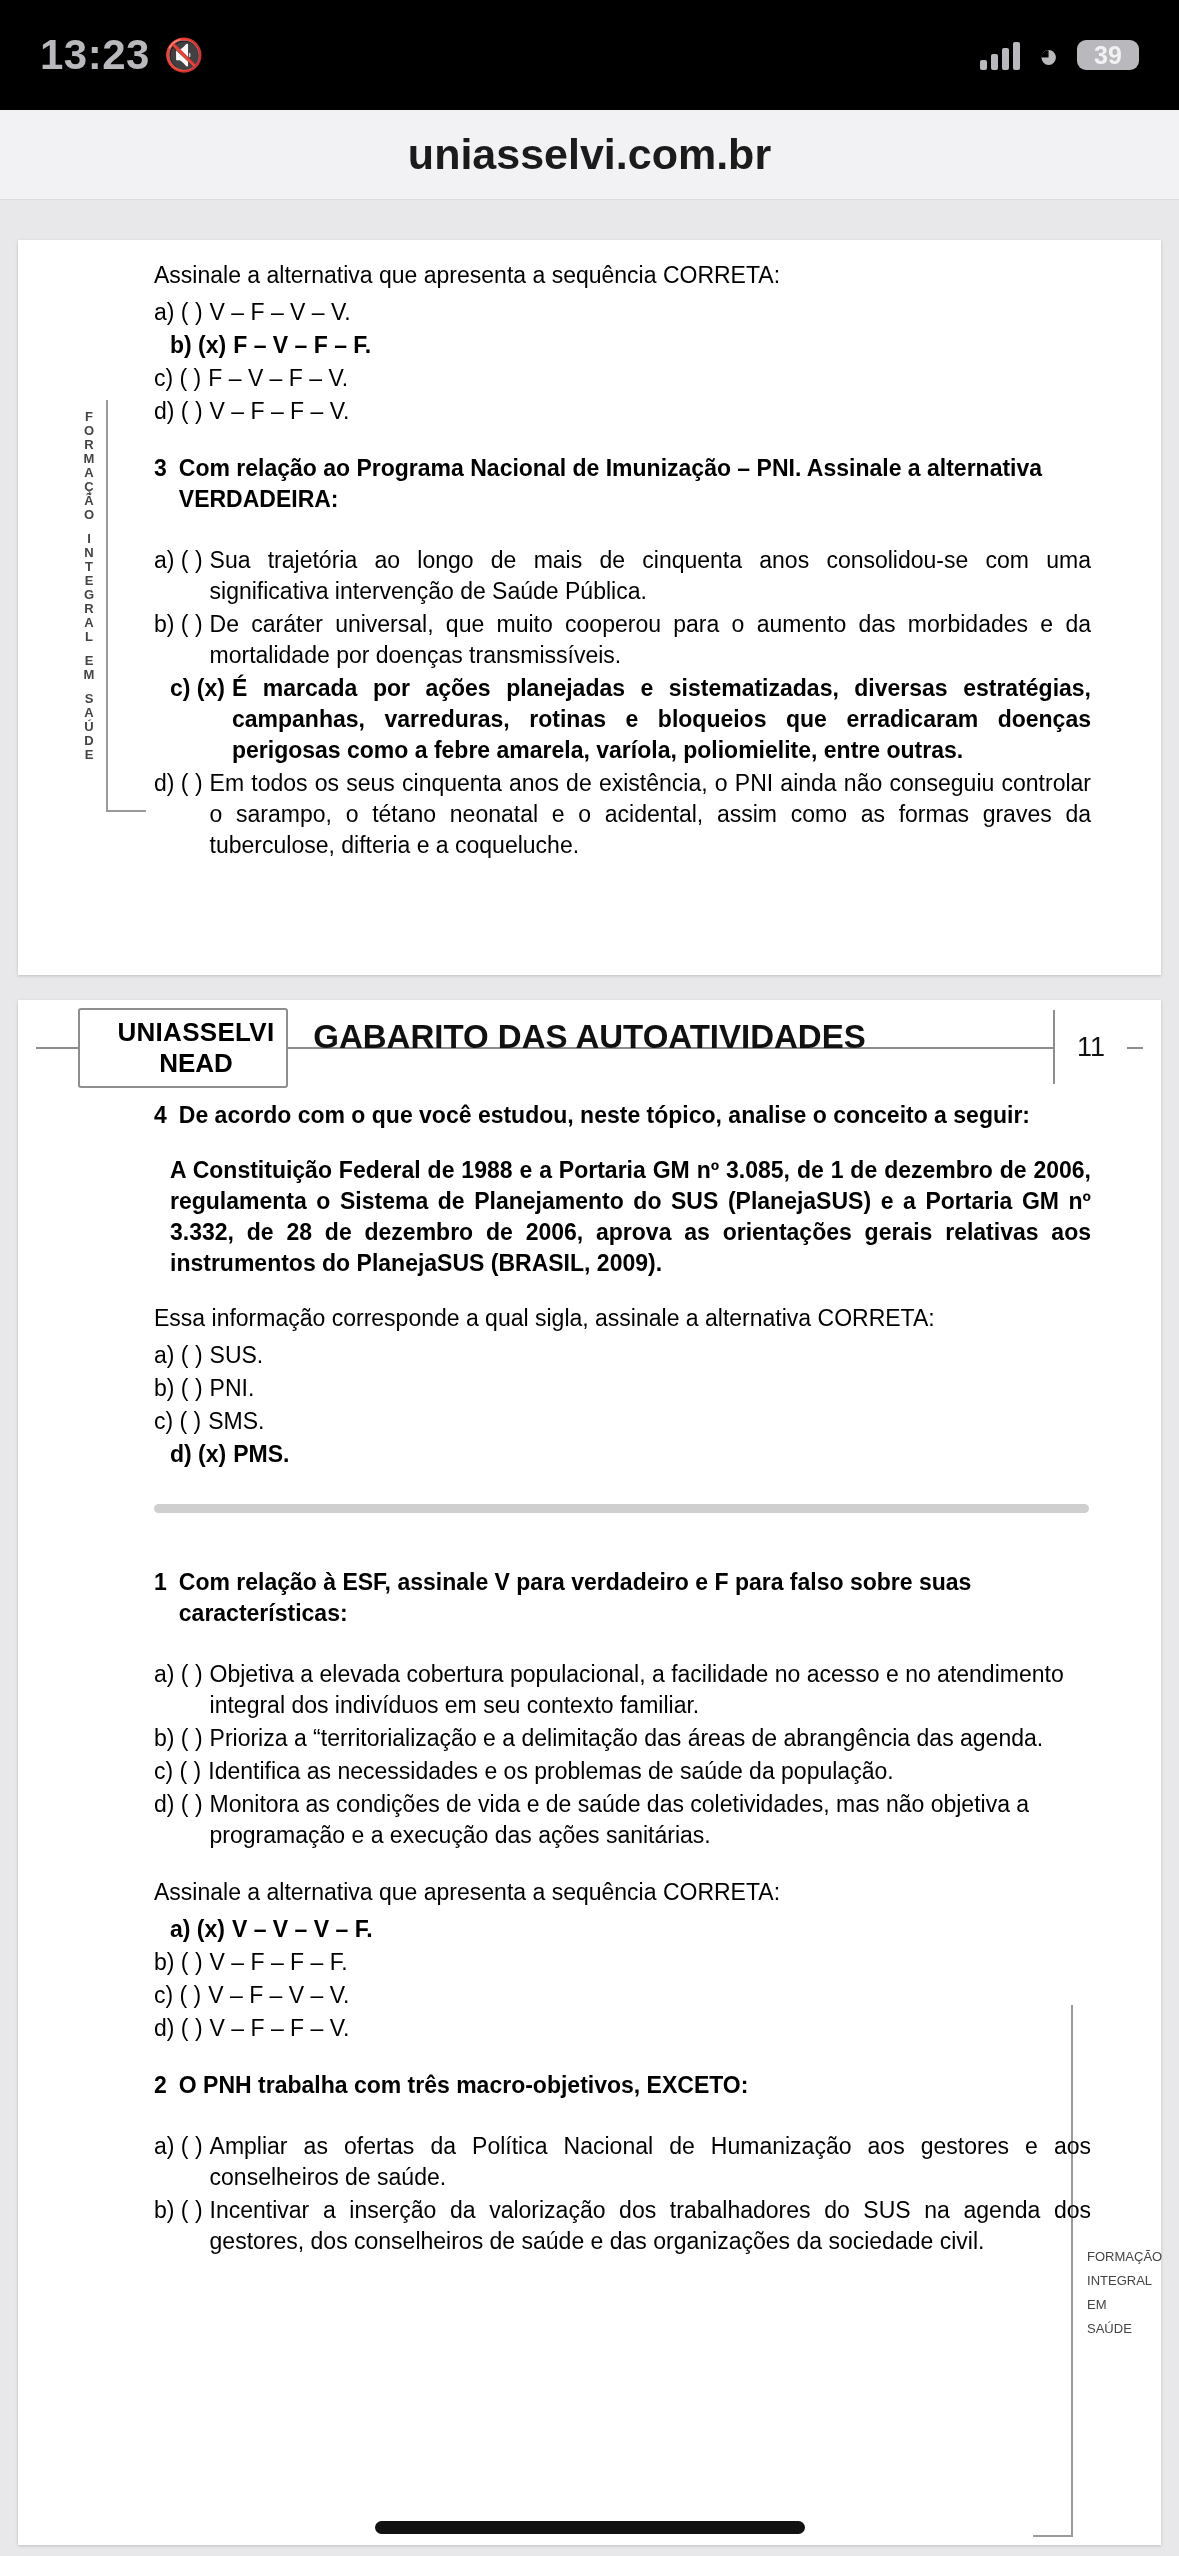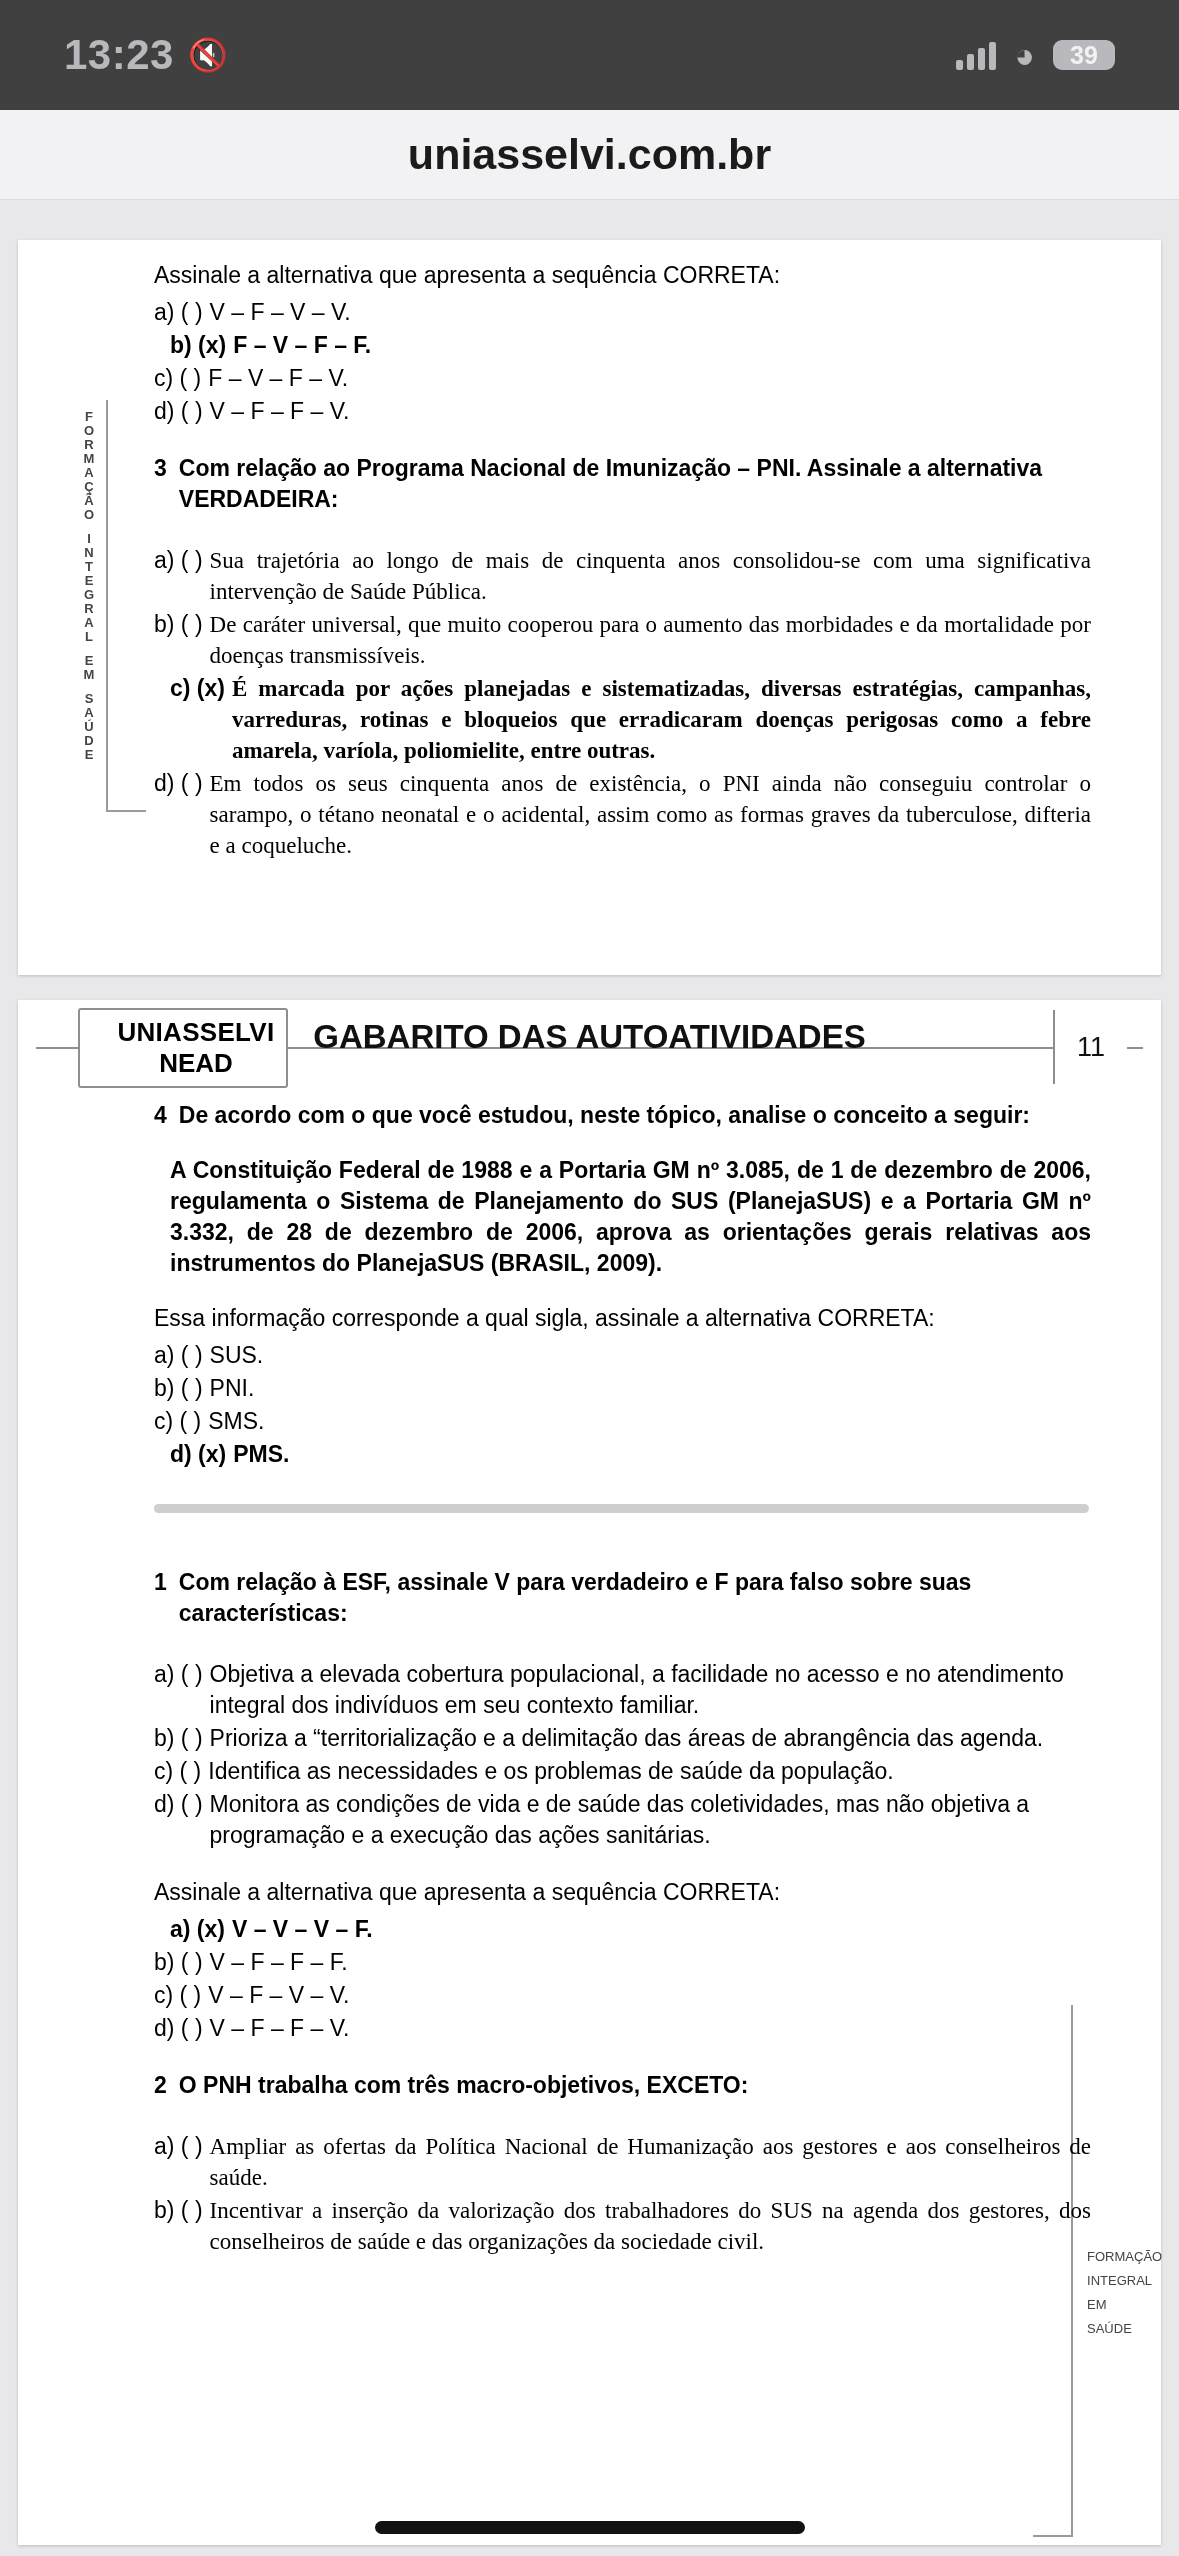--- a/index.html
+++ b/index.html
@@ -8,23 +8,23 @@
     height: 2556px;
     background: #e8e8ea;
     font-family: "Liberation Sans", sans-serif;
     overflow: hidden;
   }
   body { position: relative; }
 
   
   .status-bar {
     position: absolute; top: 0; left: 0; width: 1179px; height: 110px;
-    background: #404040;
+    background: #000000;
     display: flex; align-items: center; justify-content: space-between;
-    padding: 0 64px;
+    padding: 0 40px;
   }
   .status-time {
     font-size: 42px; font-weight: 600; color: #b9b9bd; letter-spacing: 0.5px;
     display: flex; align-items: center; gap: 14px;
   }
   .status-right { display: flex; align-items: center; gap: 18px; }
   .bars { display: flex; align-items: flex-end; gap: 4px; height: 30px; }
   .bars i { display: block; width: 7px; background: #b9b9bd; border-radius: 2px; }
   .bars i:nth-child(1){height:10px}.bars i:nth-child(2){height:16px}
   .bars i:nth-child(3){height:22px}.bars i:nth-child(4){height:28px}
@@ -68,21 +68,21 @@
   .q-text { font-size: 23px; line-height: 31px; }
   .b { font-weight: 700; margin-left: 16px; }
   .just { text-align: justify; }
 
   .alt-list { margin-top: 6px; }
   .alt {
     display: flex; font-size: 23px; line-height: 31px; margin-bottom: 2px;
   }
   .alt .lbl { white-space: nowrap; padding-right: 7px; }
   .alt .body { flex: 1; }
-  .alt.just .body { text-align: justify; font-family: Liberation Serif, serif; }
+  .alt.just .body { text-align: justify; }
 
   .q-head { display: flex; font-size: 23px; line-height: 31px; font-weight: 700; }
   .q-head .num { padding-right: 12px; }
   .gap-md { height: 24px; }
 
   
   .pg-header { position: relative; height: 92px; margin: 0 0 0 0; }
   .hdr-rule { position: absolute; top: 47px; left: 18px; right: 18px; height: 2px; background: #8e8e8e; }
   .hdr-logo {
     position: absolute; top: 8px; left: 60px; width: 210px; height: 80px;

